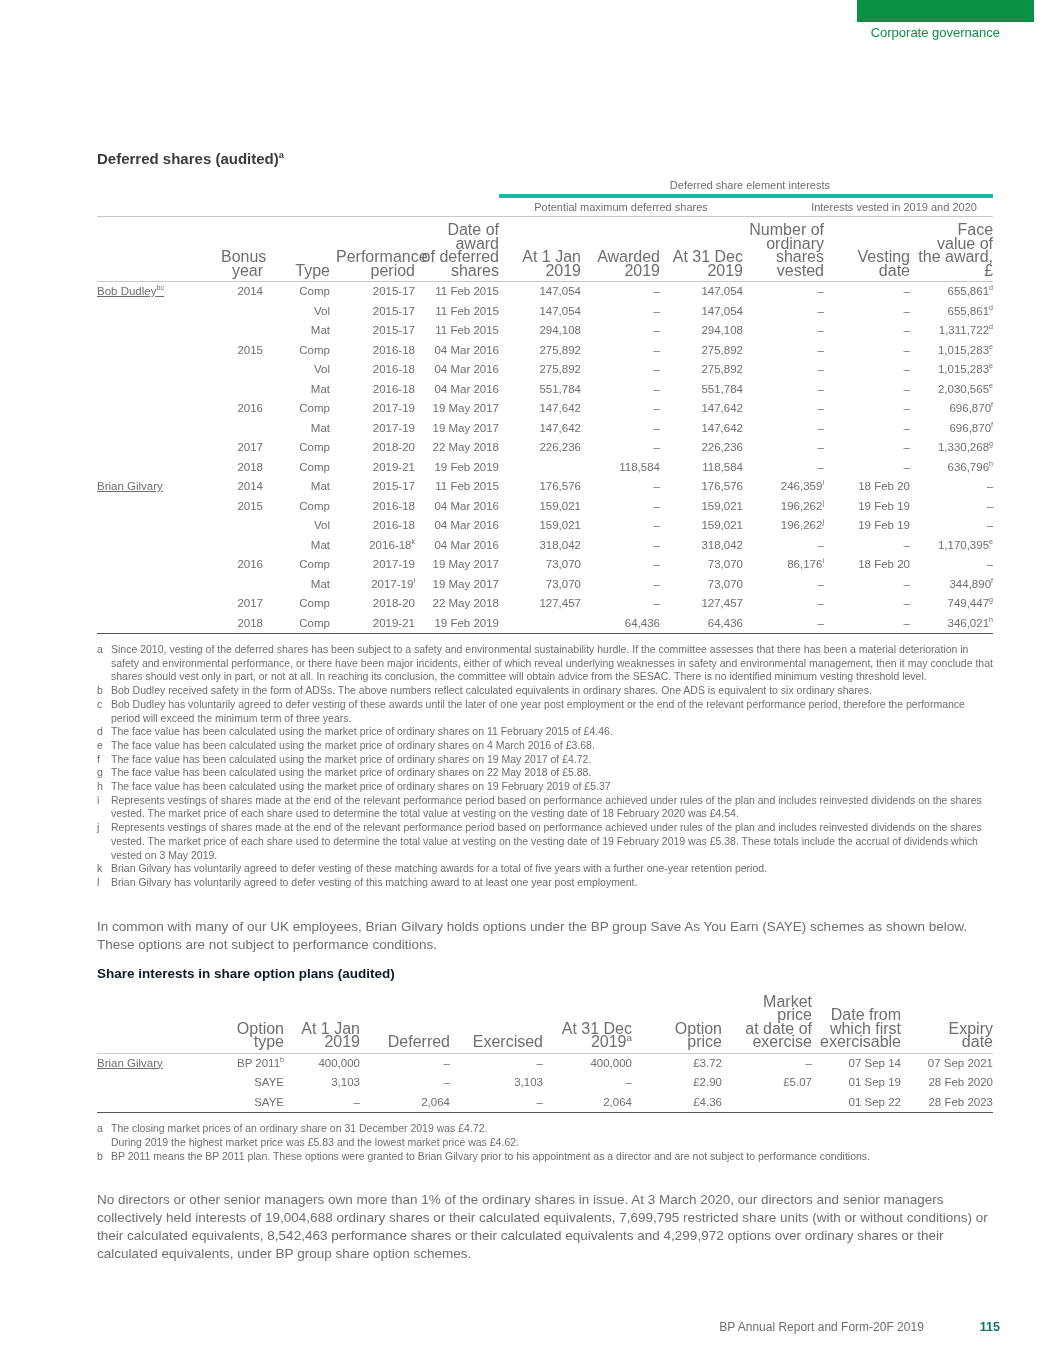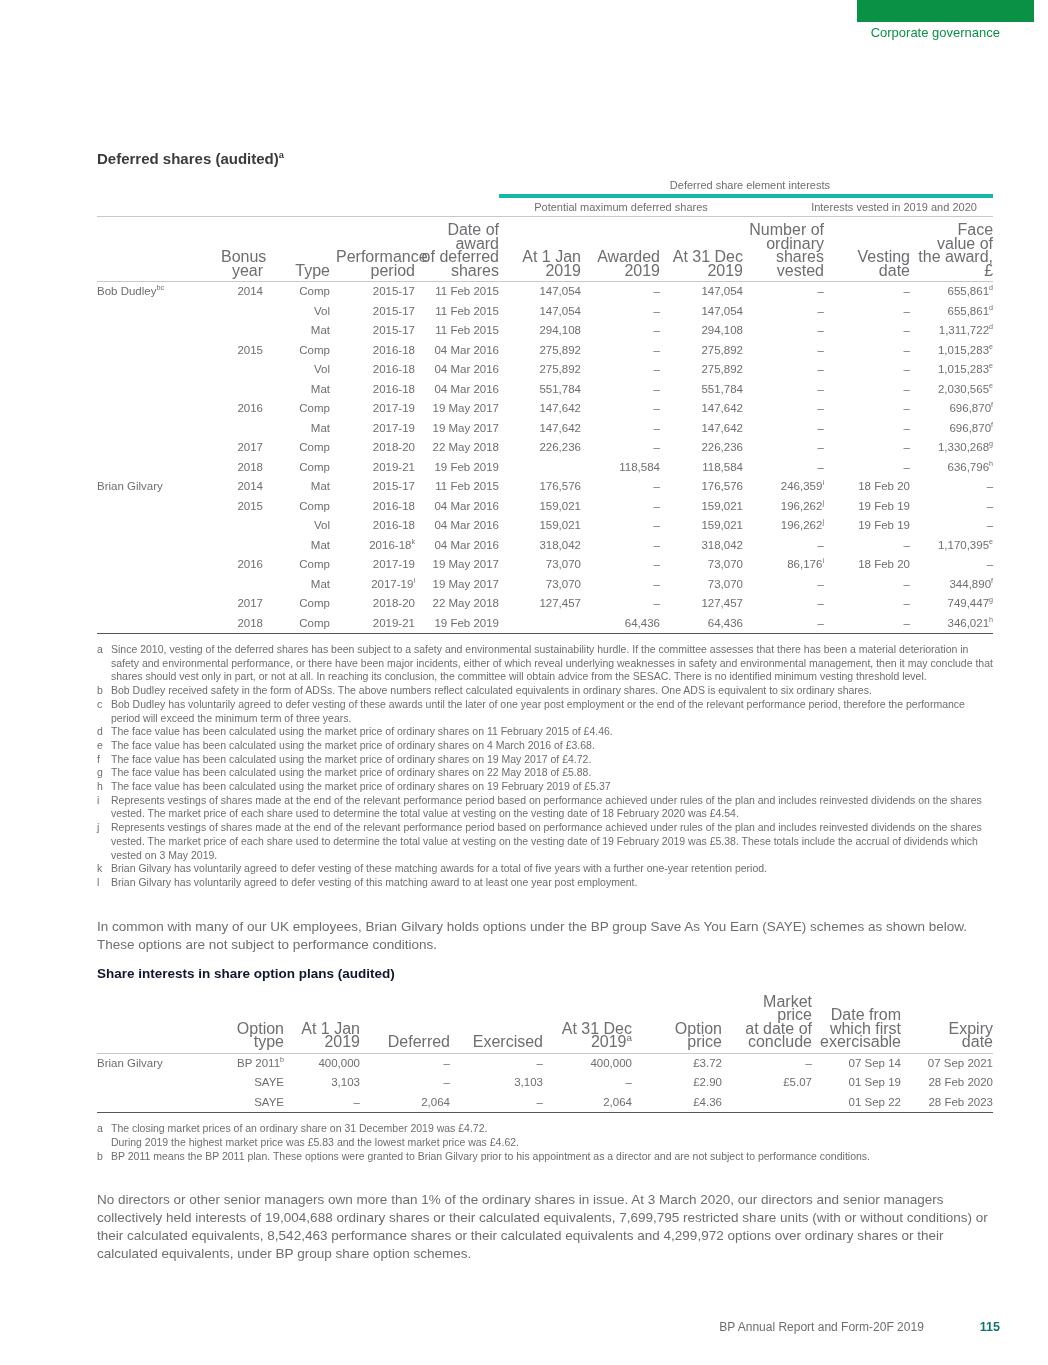--- a/index.html
+++ b/index.html
@@ -20,21 +20,21 @@
   .grp-span { text-align:right; border-bottom:4px solid #14b8a6; padding-right:163px !important; }
   .grp2 td { border-bottom:1px solid #c8c8c8; }
   .grp2 .grp-left { text-align:center; padding-top:3px !important; }
   .grp2 .grp-right { text-align:center; padding-top:3px !important; padding-left:52px !important; }
   tr.cols th {
     text-align:right; vertical-align:bottom; white-space:pre-line;
     padding:6px 0 4px 6px; border-bottom:1px solid #c8c8c8; font-size:16px; line-height:13.5px;
   }
   tr.cols th.c-name { text-align:left; padding-left:0; }
   tbody td { text-align:right; padding:3px 0 3px 6px; white-space:nowrap; line-height:13.5px; }
-  tbody td.c-name { text-align:left; padding-left:0; }
+  tbody td.c-name { text-align:left; padding-left:0;text-decoration:underline; }
   tbody tr:last-child td { border-bottom:1.5px solid #53565a; }
   sup { font-size:.62em; line-height:0; }
   .fnotes { margin-top:9px; font-size:10.5px; line-height:13.7px; }
   .fn { display:flex; }
   .fn-m { width:14px; flex:none; }
   .fn-t { flex:1; white-space:pre-line; }
   .para { font-size:13.5px; line-height:18px; margin-top:28px; }
   .sub-title { font-size:13.5px; font-weight:bold; color:#0f172a; margin-top:12px; }
   .footer { position:absolute; top:1320px; right:48px; font-size:12px; color:#6d6e71; display:flex; align-items:baseline; }
   .footer .pagenum { font-weight:bold; color:#0f766e; margin-left:56px; font-size:12.5px; }
@@ -416,21 +416,21 @@
             <th>At 1 Jan
 2019</th>
             <th>Deferred</th>
             <th>Exercised</th>
             <th>At 31 Dec
 2019<sup>a</sup></th>
             <th>Option
 price</th>
             <th>Market price
 at date of
-conclude</th>
+exercise</th>
             <th>Date from
 which first
 exercisable</th>
             <th>Expiry
 date</th>
           </tr>
       </thead>
       <tbody>
           <tr>
             <td class="c-name">Brian Gilvary</td>

